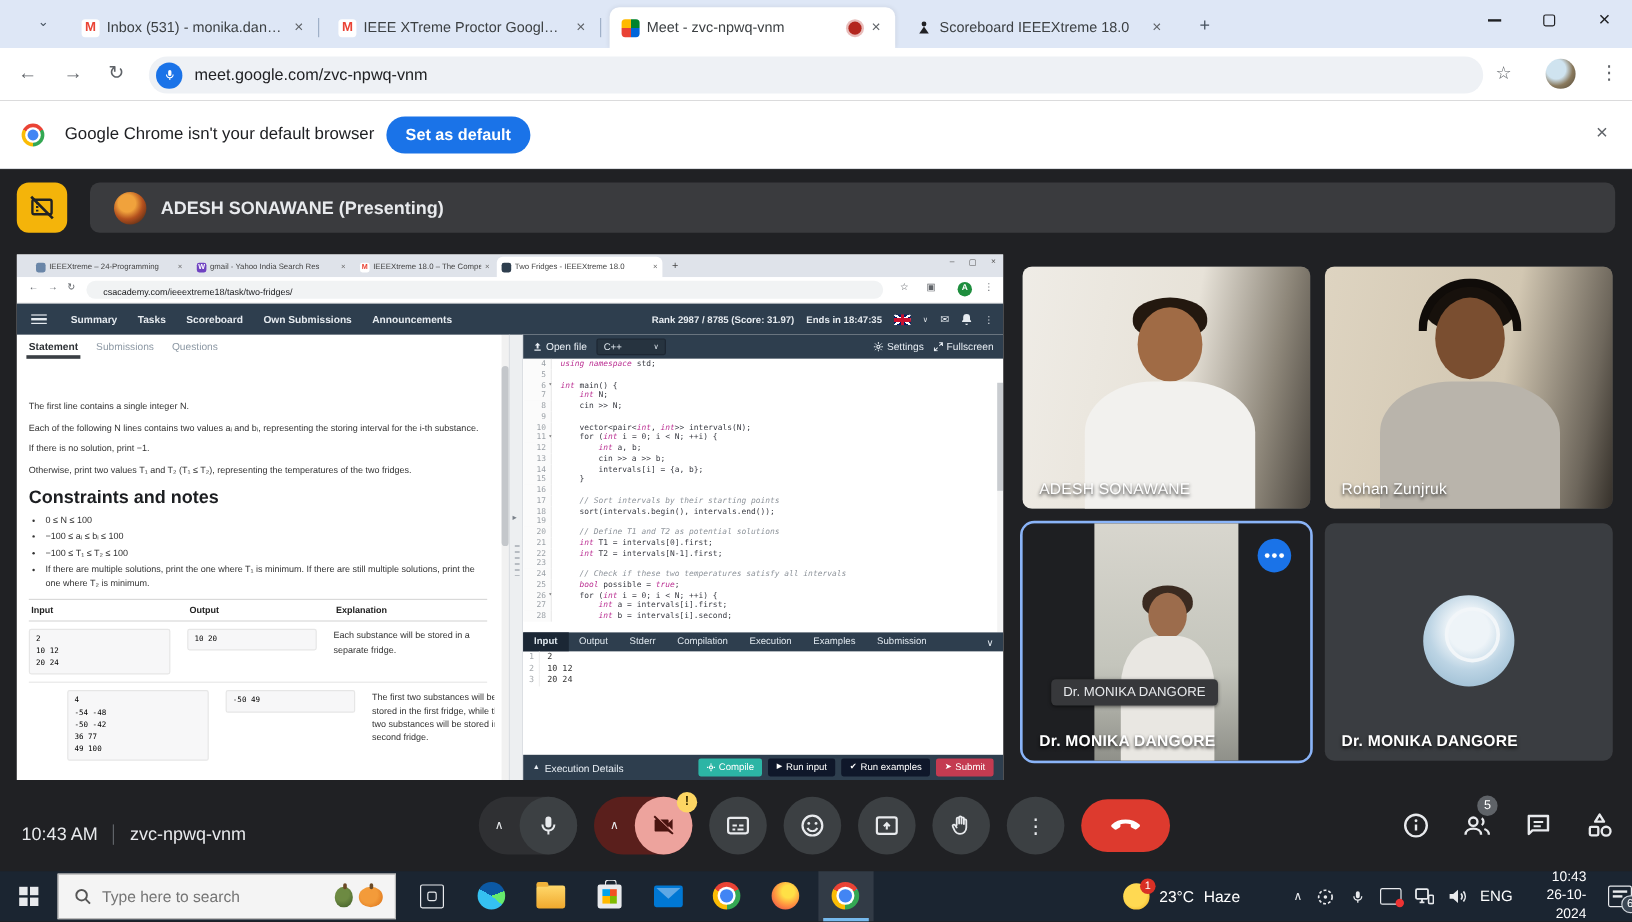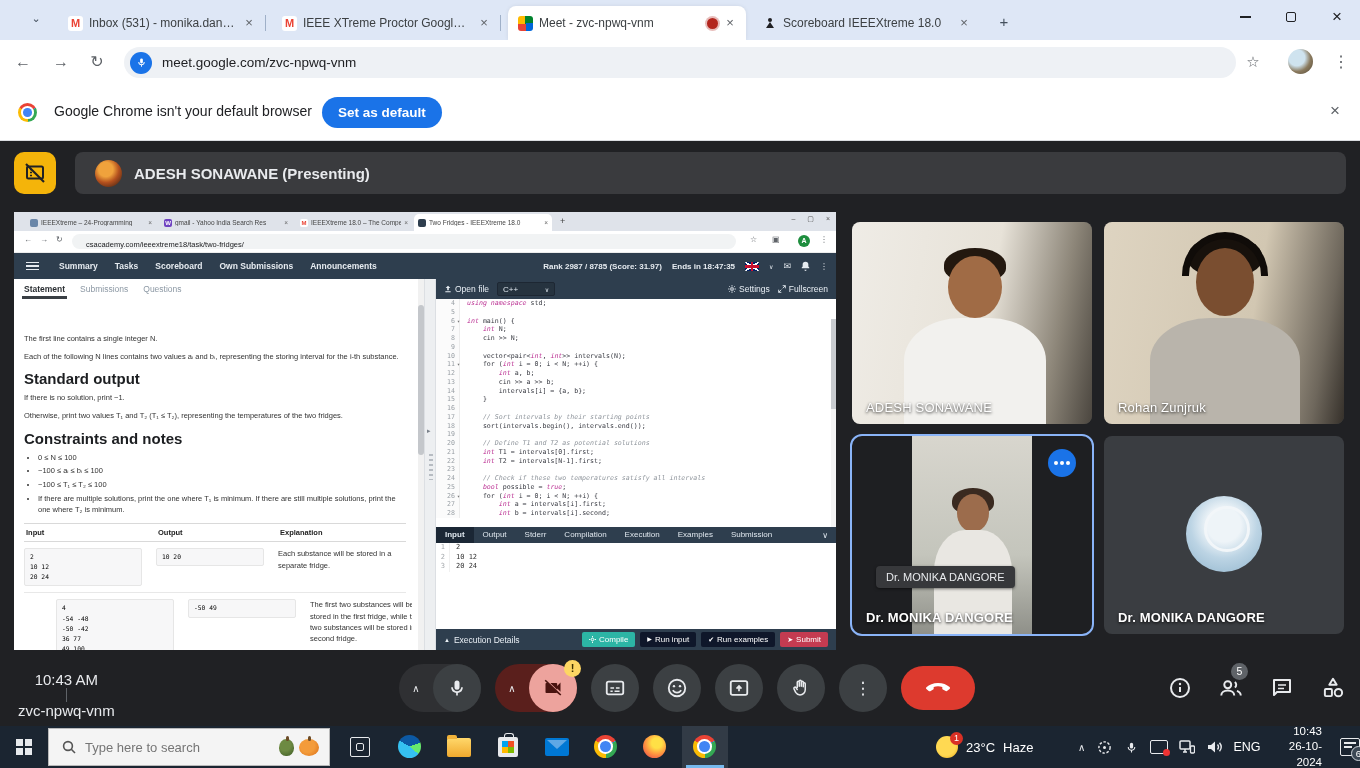--- a/index.html
+++ b/index.html
@@ -150,21 +150,21 @@
   .pillarbox { position:absolute; inset:0; background:#1e1f22; }
   .pcol { position:absolute; left:60px; top:0; width:120px; height:100%; background:linear-gradient(#d8d6ce 0%,#c4c5bc 60%,#8f9089 100%); }
   .dots-btn { position:absolute; right:16px; top:13px; width:28px; height:28px; border-radius:50%; background:#1a73e8; border:none; color:#fff; display:flex; align-items:center; justify-content:center; gap:2px; }
   .dots-btn i { width:4px; height:4px; border-radius:50%; background:#fff; display:block; }
   .tooltip { position:absolute; left:24px; bottom:46px; background:#37383b; color:#e8eaed; font-size:11px; padding:5px 10px; border-radius:4px; white-space:nowrap; box-shadow:0 1px 3px rgba(0,0,0,.5); }
   .avatar-big { position:absolute; left:82px; top:60px; width:76px; height:76px; border-radius:50%;
       background:radial-gradient(circle at 50% 38%, #eef4f8 0 28%, #bcd4e4 55%, #8fb4cc 100%); }
   .avatar-big::after { content:""; position:absolute; left:18px; top:10px; width:40px; height:40px; border-radius:50%; border:3px solid #f2f6f9; }
 
   
-  .ctl-left { position:absolute; left:18px; top:530px; height:48px; display:flex; align-items:center; color:#e8eaed;flex-direction:column; }
+  .ctl-left { position:absolute; left:18px; top:530px; height:48px; display:flex; align-items:center; color:#e8eaed; }
   .ctl-time { font-size:15px; }
   .ctl-sep { width:1px; height:17px; background:#5f6368; margin:0 13px; }
   .ctl-code { font-size:15px; }
   .ctl-center { position:absolute; left:399px; top:523px; display:flex; align-items:center; gap:14px; }
   .pillbtn { height:48px; border-radius:24px; display:flex; align-items:center; }
   .pb-dark { background:#2f3033; }
   .pb-chev { width:34px; text-align:center; color:#e8eaed; font-size:10px; }
   .pb-circle { width:48px; height:48px; border-radius:50%; display:flex; align-items:center; justify-content:center; }
   .c-gray { background:#3c4043; }
   .pb-red { background:#5a1f1c; }
@@ -372,21 +372,20 @@
 
       <div class="s-left">
         <div class="s-ptabs">
           <span class="s-ptab active">Statement</span>
           <span class="s-ptab">Submissions</span>
           <span class="s-ptab">Questions</span>
         </div>
         <div class="s-body">
           <p>The first line contains a single integer N.</p>
           <p>Each of the following N lines contains two values aᵢ and bᵢ, representing the storing interval for the i-th substance.</p>
-          <div class="s-h2">Standard output</div>
           <p>If there is no solution, print −1.</p>
           <p>Otherwise, print two values T₁ and T₂ (T₁ ≤ T₂), representing the temperatures of the two fridges.</p>
           <div class="s-h2">Constraints and notes</div>
           <ul class="s-ul">
             <li>0 ≤ N ≤ 100</li>
             <li>−100 ≤ aᵢ ≤ bᵢ ≤ 100</li>
             <li>−100 ≤ T₁ ≤ T₂ ≤ 100</li>
             <li>If there are multiple solutions, print the one where T₁ is minimum. If there are still multiple solutions, print the one where T₂ is minimum.</li>
           </ul>
           <div class="s-table">

